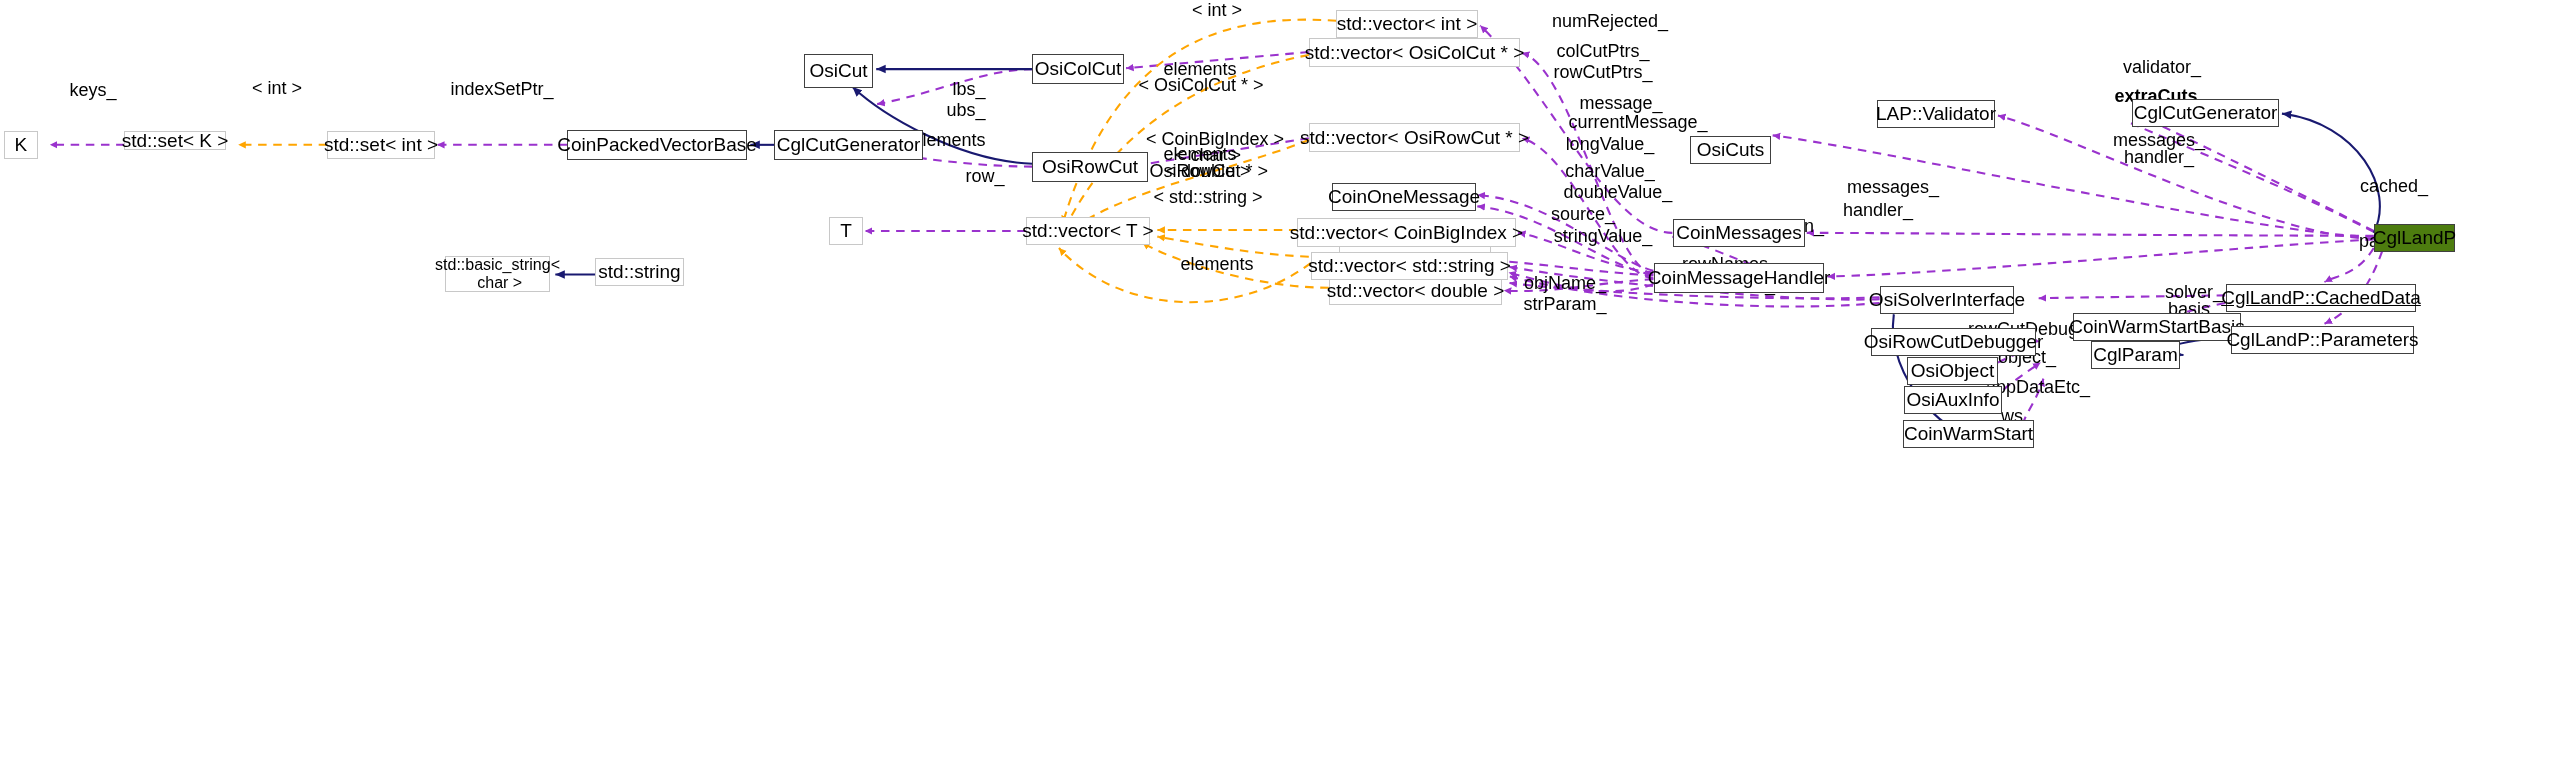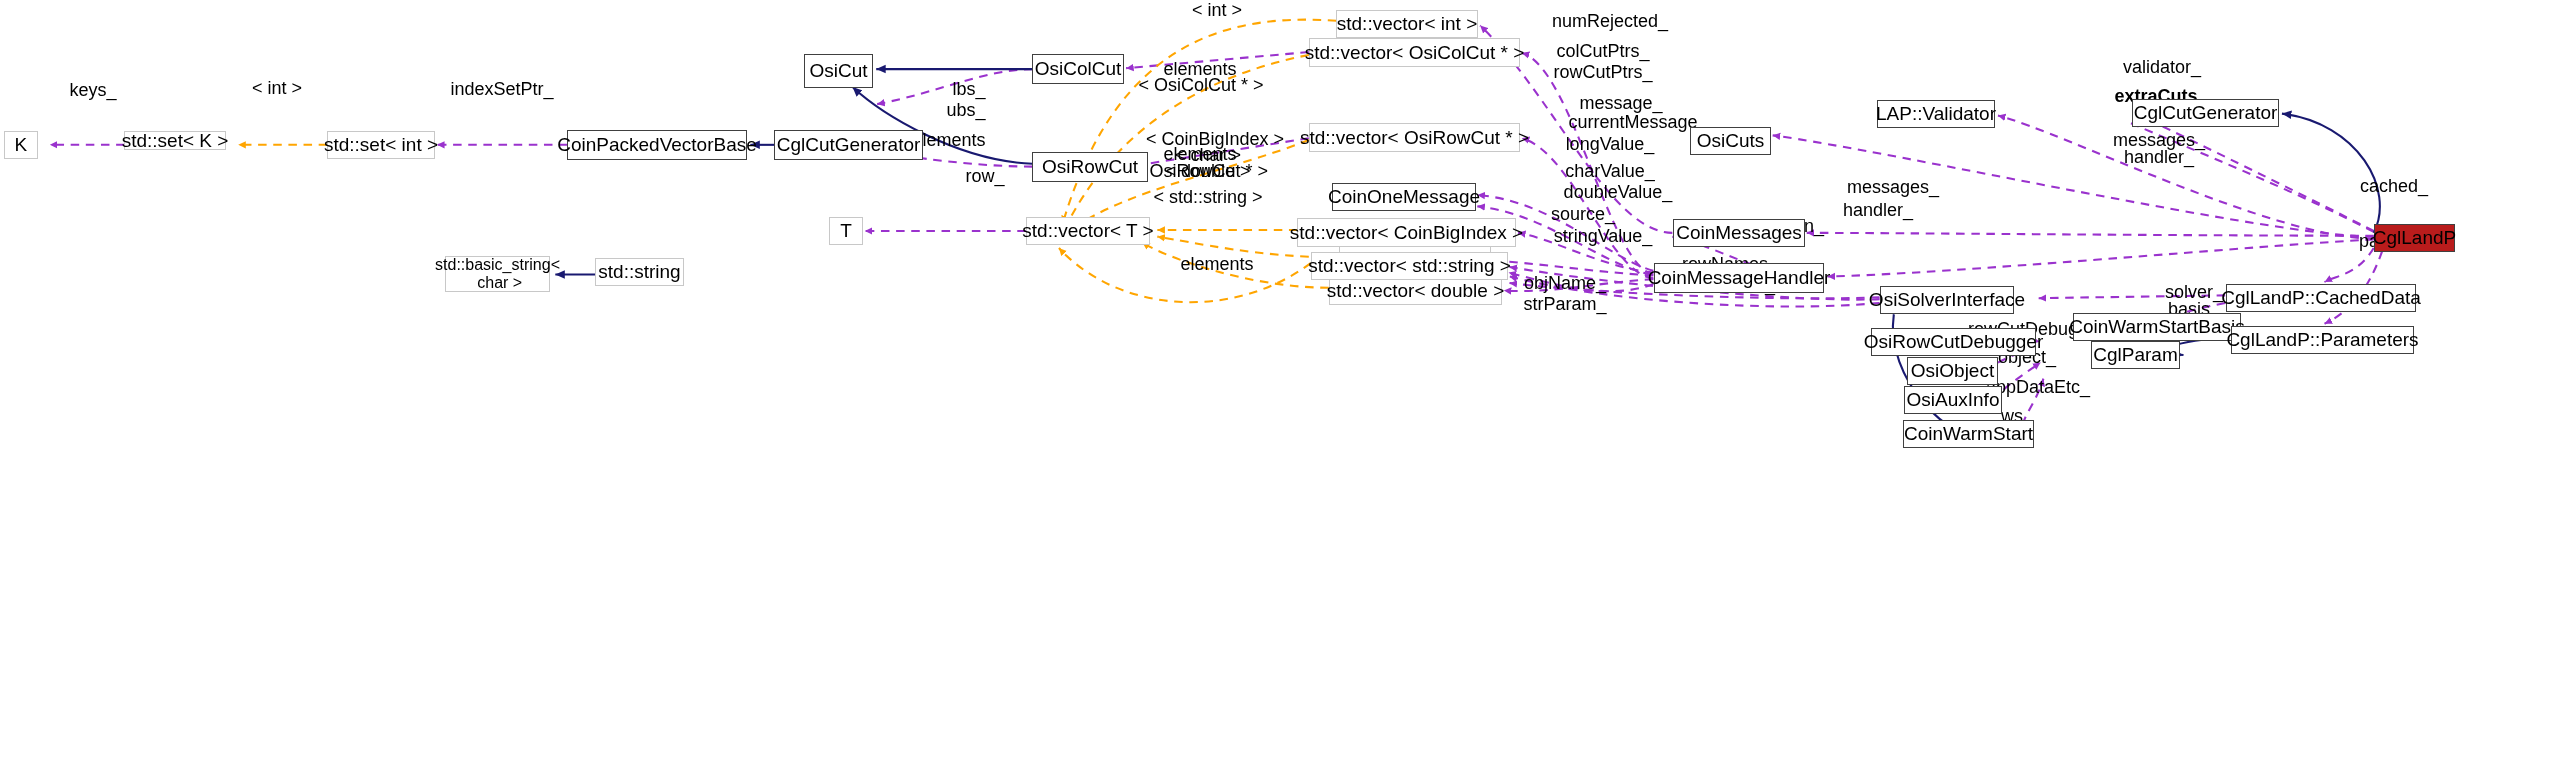--- a/index.html
+++ b/index.html
@@ -13,21 +13,21 @@
     text-align:center;
     background:#ffffff;
     font-size:19px;
     line-height:1.12;
     color:#000000;
     white-space:pre;
     z-index:3;
   }
   .node.light{border:0.9px solid #c8c8c8;}
   .node.solid{border:1.9px solid #404040;}
-  .node.current{border:1.9px solid #404040;background:#b91c1c;}
+  .node.current{border:1.9px solid #404040;background:#4d7c0f;}
   .elabel{
     position:absolute;
     font-size:18px;
     color:#000000;
     white-space:pre;
     line-height:1.15;
     z-index:2;
     background:transparent;
   }
   .elabel.ctr{transform:translateX(-50%);text-align:center;}
@@ -125,30 +125,30 @@
   <div class="node light" style="left:1309px;top:123px;width:211px;height:29px;">std::vector&lt; OsiRowCut * &gt;</div>
   <div class="node solid" style="left:1332px;top:183px;width:144px;height:28px;">CoinOneMessage</div>
   <div class="node light" style="left:829px;top:217px;width:34px;height:28px;">T</div>
   <div class="node light" style="left:1026px;top:217px;width:124px;height:28px;">std::vector&lt; T &gt;</div>
   <div class="node light" style="left:1297px;top:218px;width:219px;height:29px;">std::vector&lt; CoinBigIndex &gt;</div>
   <div class="node light" style="left:1339px;top:246px;width:152px;height:28px;">std::vector&lt; char &gt;</div>
   <div class="node light" style="left:1329px;top:277px;width:173px;height:28px;">std::vector&lt; double &gt;</div>
   <div class="node solid" style="left:1673px;top:219px;width:132px;height:28px;">CoinMessages</div>
   <div class="node solid" style="left:1654px;top:263px;width:170px;height:30px;">CoinMessageHandler</div>
   <div class="node solid" style="left:1877px;top:100px;width:118px;height:28px;">LAP::Validator</div>
-  <div class="node solid" style="left:1690px;top:127px;width:81px;height:28px;">OsiCuts</div>
+  <div class="node solid" style="left:1690px;top:136px;width:81px;height:28px;">OsiCuts</div>
   <div class="node solid" style="left:2132px;top:99px;width:147px;height:28px;">CglCutGenerator</div>
   <div class="node current" style="left:2374px;top:224px;width:81px;height:28px;">CglLandP</div>
   <div class="node light" style="left:445px;top:256px;width:105px;height:36px;font-size:16px;">std::basic_string&lt;
  char &gt;</div>
   <div class="node light" style="left:595px;top:258px;width:89px;height:28px;">std::string</div>
   <div class="node light" style="left:1311px;top:252px;width:197px;height:28px;">std::vector&lt; std::string &gt;</div>
   <div class="node solid" style="left:1880px;top:286px;width:134px;height:28px;">OsiSolverInterface</div>
   <div class="node solid" style="left:2073px;top:313px;width:168px;height:28px;">CoinWarmStartBasis</div>
-  <div class="node solid" style="left:2226px;top:284px;width:190px;height:28px;">CglLandP::CachedData</div>
+  <div class="node solid" style="left:2226px;top:284px;width:190px;height:28px;text-decoration:underline;">CglLandP::CachedData</div>
   <div class="node solid" style="left:2231px;top:326px;width:183px;height:28px;">CglLandP::Parameters</div>
   <div class="node solid" style="left:1871px;top:328px;width:165px;height:28px;">OsiRowCutDebugger</div>
   <div class="node solid" style="left:2091px;top:341px;width:89px;height:28px;">CglParam</div>
   <div class="node solid" style="left:1907px;top:357px;width:91px;height:28px;">OsiObject</div>
   <div class="node solid" style="left:1904px;top:386px;width:98px;height:28px;">OsiAuxInfo</div>
   <div class="node solid" style="left:1903px;top:420px;width:131px;height:28px;">CoinWarmStart</div>
 
   <div class="elabel ctr" style="left:93px;top:80px;">keys_</div>
   <div class="elabel ctr" style="left:277px;top:78px;">&lt; int &gt;</div>
   <div class="elabel ctr" style="left:502px;top:79px;">indexSetPtr_</div>

